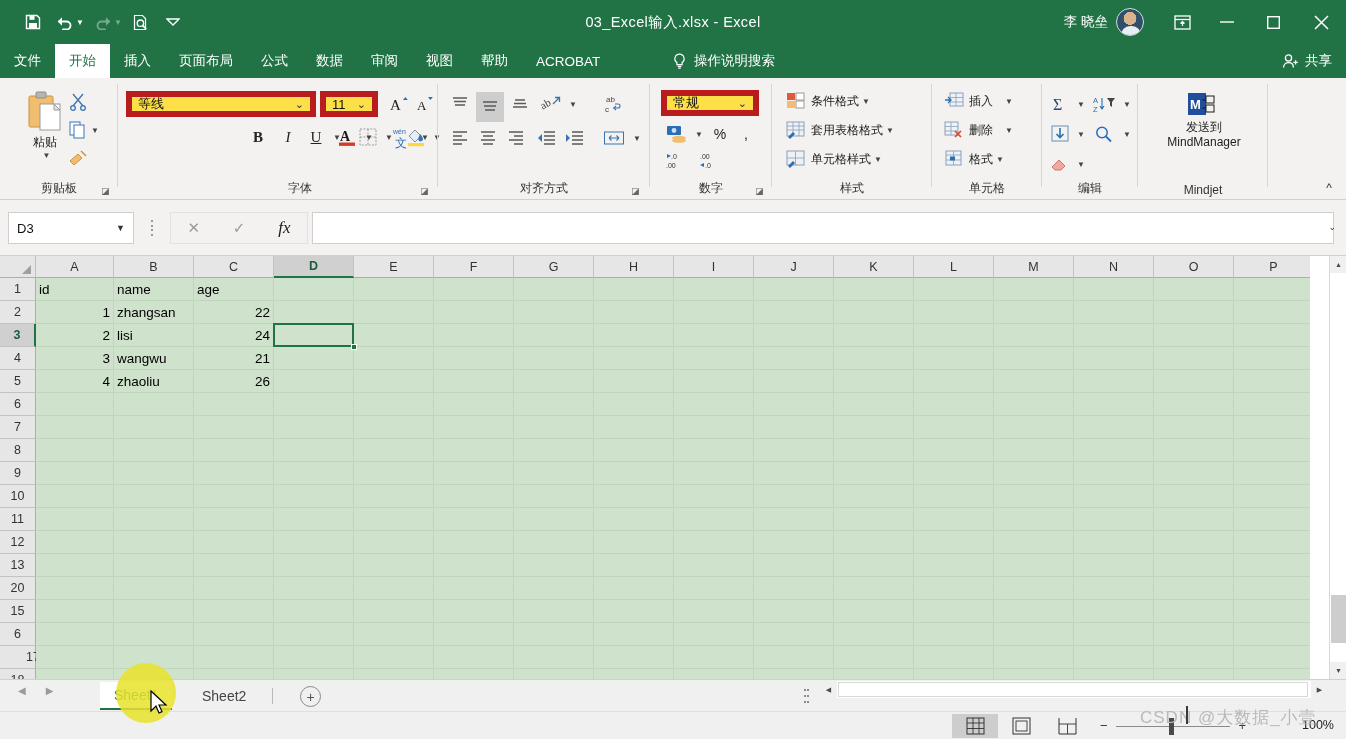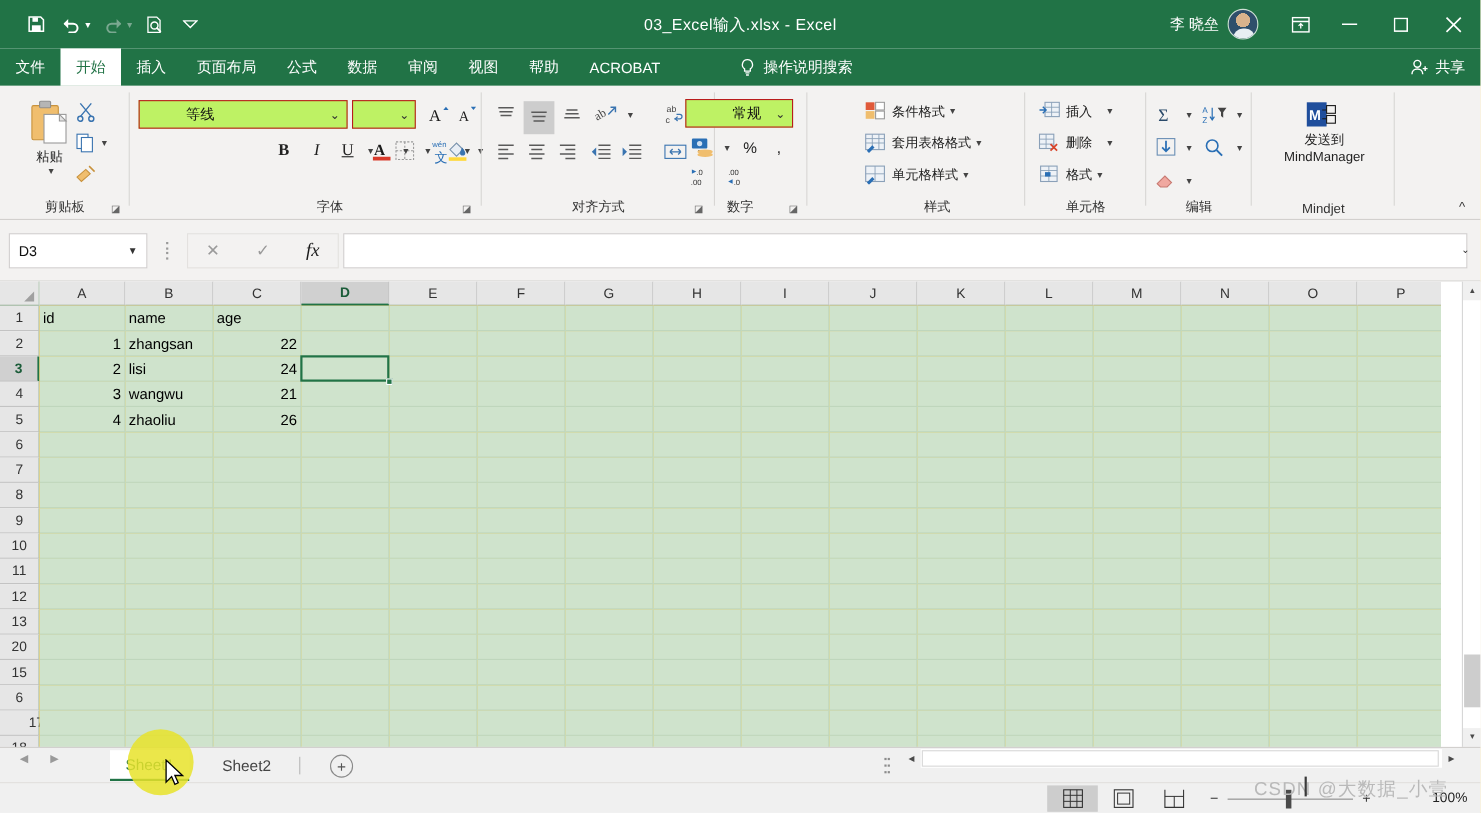--- a/index.html
+++ b/index.html
@@ -81,22 +81,22 @@
   .grp-sep { position: absolute; top: 6px; width: 1px; height: 103px; background: #d8d6d4; }
   .launcher { position: absolute; bottom: 4px; font-size: 9px; color: #666; }
 
   .big-btn {
     position: absolute; display: flex; flex-direction: column; align-items: center; font-size: 12px; color: #222;
   }
   .small-row { position: absolute; display: flex; align-items: center; font-size: 12px; color: #222; }
   .caret { font-size: 8px; color: #444; margin-left: 3px; }
 
   .combo {
-    position: absolute; background: #bef264; border: 1px solid #b91c1c;
-    display: flex; align-items: center; font-size: 13px; color: #111; padding-left: 36px;
+    position: absolute; background: #fde047; border: 6px solid #b91c1c;
+    display: flex; align-items: center; font-size: 13px; color: #111;
   }
   .combo .txt { padding-left: 6px; flex: 1; overflow: hidden; white-space: nowrap; }
   .combo .cv { font-size: 11px; color: #333; padding-right: 6px; }
 
   .ic { display: inline-flex; align-items: center; justify-content: center; }
   .tbtn {
     position: absolute; width: 24px; height: 24px; display: flex; align-items: center; justify-content: center;
     font-size: 14px; color: #222;
   }
   .tbtn.sel { background: #cdcdcd; }
@@ -514,21 +514,21 @@
             <rect x="1.5" y="3" width="19" height="12" fill="none" stroke="#3a74b0"></rect>
             <path d="M6 9h10M6 9l2.5-2.5M6 9l2.5 2.5M16 9l-2.5-2.5M16 9l-2.5 2.5" stroke="#3a74b0" stroke-width="1.1" fill="none"></path>
           </svg>
       </div>
       <span class="caret" style="position:absolute; left:192px; top:56px;">▼</span>
       <div class="grp-label">对齐方式</div>
       <span class="launcher" style="left:193px;">◪</span>
       <div class="grp-sep" style="left:211px;"></div>
     </div>
 
-    <div class="grp" style="left:612px; width:122px;">
+    <div class="grp" style="left:650px; width:122px;">
       <div class="combo" style="left:11px; top:12px; width:98px; height:26px;">
         <span class="txt">常规</span>
         <span class="cv">⌄</span>
       </div>
       <div class="tbtn" style="left:14px; top:44px; width:26px;">
         <svg width="22" height="20" viewBox="0 0 22 20">
             <rect x="1" y="2" width="14" height="9" rx="1" fill="#2a6fb5"></rect>
             <circle cx="8" cy="6.5" r="2.4" fill="#cfe0f2"></circle>
             <ellipse cx="13" cy="14" rx="7" ry="2.2" fill="#f0be6e"></ellipse>
             <ellipse cx="13" cy="16.6" rx="7" ry="2.2" fill="#f0be6e"></ellipse>

